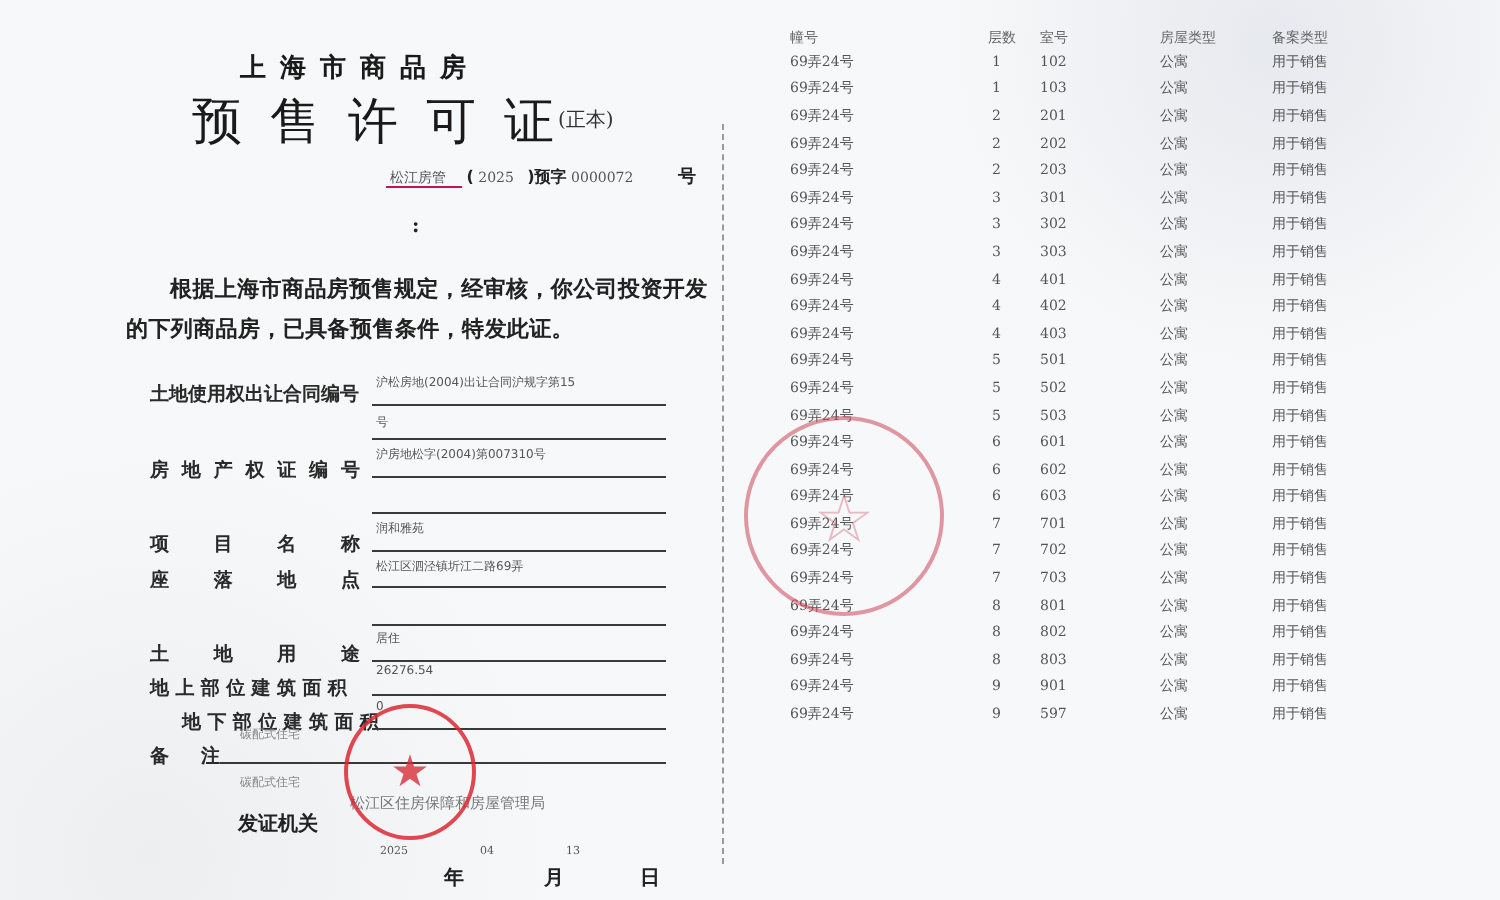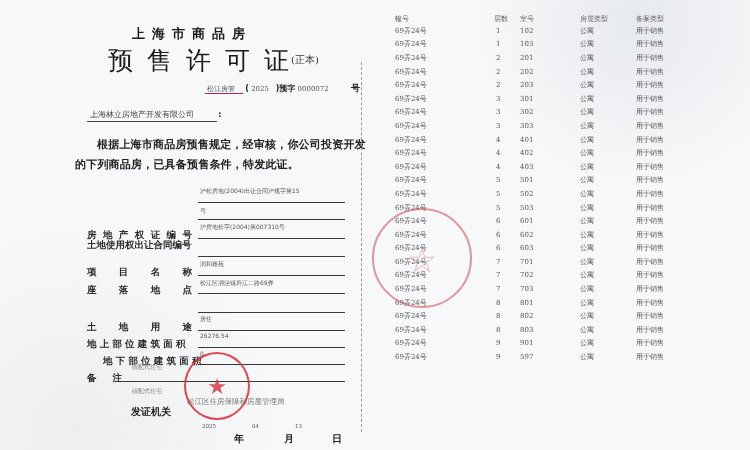--- a/index.html
+++ b/index.html
@@ -9,21 +9,21 @@
       font-family: "DejaVu Serif", "Liberation Serif", serif;
       color: #222;
     }
     .page-bg {
       position: absolute; inset: 0;
       background:
         radial-gradient(circle at 85% 5%, #e6e9ee 0, rgba(230,233,238,0) 160px),
         radial-gradient(circle at 10% 95%, #eceef0 0, rgba(236,238,240,0) 200px),
         #f7f8f9;
     }
-    .left { position: absolute; left: 12px; top: 0; width: 360px; height: 450px; }
+    .left { position: absolute; left: 0; top: 0; width: 360px; height: 450px; }
     .right { position: absolute; left: 375px; top: 0; width: 375px; height: 450px; }
 
     .divider {
       position: absolute; left: 361px; top: 62px; height: 370px; width: 0;
       border-left: 1px dashed #9a9a9a;
     }
 
     .cert-sub {
       position: absolute; left: 0; width: 360px; top: 25px; text-align: center;
       font-family: "DejaVu Sans", "Liberation Sans", sans-serif;
@@ -124,26 +124,25 @@
 
   <div class="certno">
     <span class="ul">松江房管</span>
     <span class="bold">(</span>
     <span>2025</span>
     &nbsp;&nbsp;<span class="bold">)预字</span>
     <span>0000072</span>
     <span class="hao">号</span>
   </div>
 
-  <div class="company">上海林立房地产开发有限公司</div>
   <div class="company-colon">:</div>
 
   <div class="para">根据上海市商品房预售规定，经审核，你公司投资开发的下列商品房，已具备预售条件，特发此证。</div>
 
-  <div class="field-label" style="top:191px;margin-top:48px;">土地使用权出让合同编号</div>
+  <div class="field-label" style="top:191px;">土地使用权出让合同编号</div>
   <div class="field-val" style="top:187px;">沪松房地(2004)出让合同沪规字第15</div>
   <div class="field-line" style="top:202px;"></div>
   <div class="field-val" style="top:207px;">号</div>
   <div class="field-line" style="top:219px;"></div>
 
   <div class="field-label spread" style="top:229px;">
       <span>房</span>
       <span>地</span>
       <span>产</span>
       <span>权</span>

